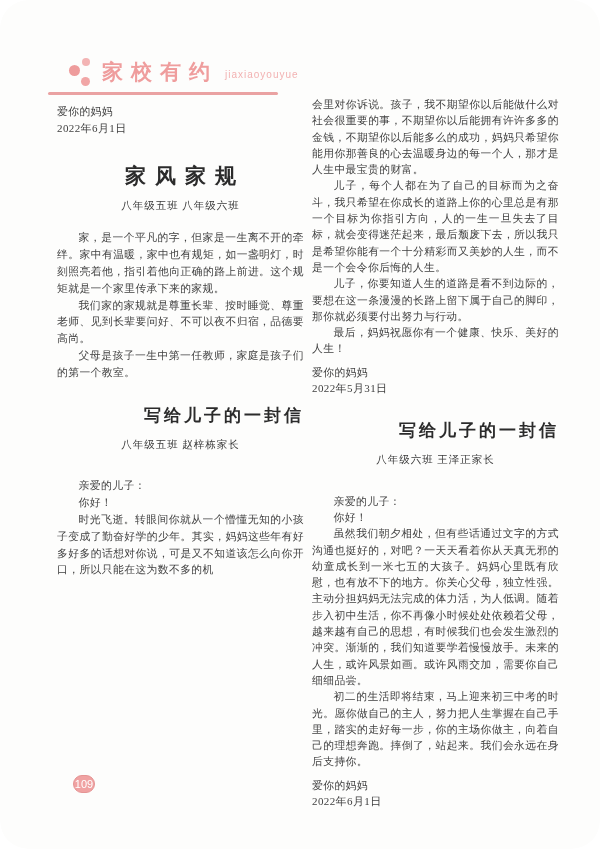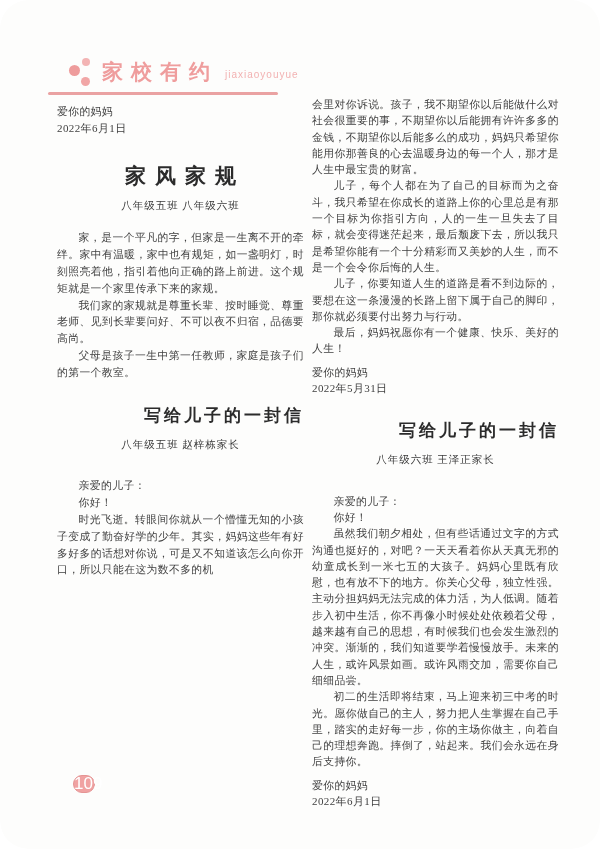--- a/index.html
+++ b/index.html
@@ -55,21 +55,21 @@
   .byline { text-align: center; font-size: 10.5px; color: #3a3a3a; margin-top: 10px; letter-spacing: 1px; }
   .body-block { margin-top: 15px; }
   .salutation { text-indent: 0; margin-top: 24px; }
   .greeting   { text-indent: 2em; }
 
   
   .pagenum {
     position: absolute; left: 73px; top: 775px; width: 22px; height: 18px;
     background: #f0a2a2; color: #ffffff; border: 1px solid #e59494;
     font-family: "Liberation Sans", "DejaVu Sans", sans-serif;
-    font-size: 17px; line-height: 16px; text-align: center;
+    font-size: 11px; line-height: 16px; text-align: center;
   }
 </style>
 </head>
 <body>
 
 <div class="page">
 
   <div class="header">
     <div class="logo">
       <div class="sq1"></div>

